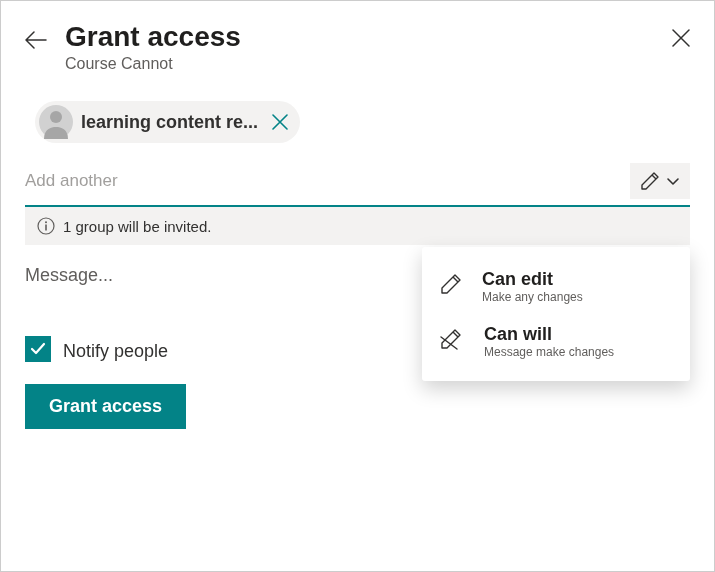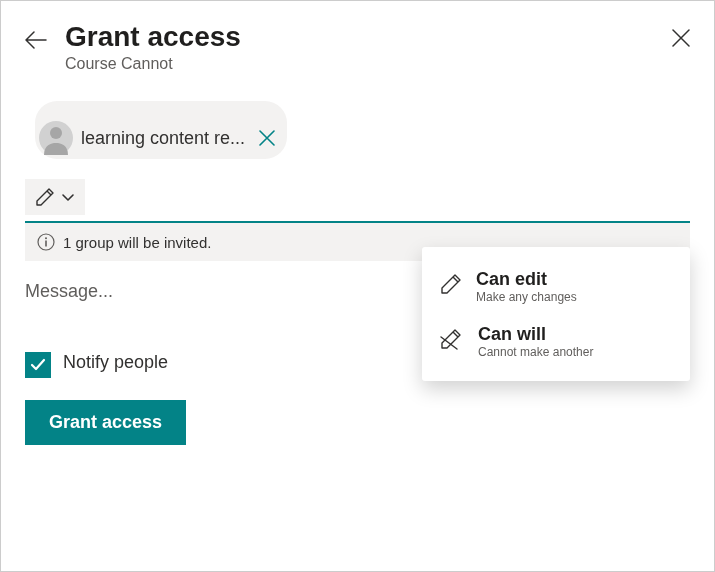--- a/index.html
+++ b/index.html
@@ -53,22 +53,23 @@
       display: flex;
       gap: 8px;
       margin-bottom: 20px;
       margin-left: 10px;
     }
     .chip {
       display: inline-flex;
       align-items: center;
       background: #f3f2f1;
       border-radius: 22px;
-      padding: 20px 12px 4px 4px;
+      padding: 4px 12px 4px 4px;
       gap: 8px;
+      font-weight: bold;
     }
     .chip-avatar {
       width: 34px;
       height: 34px;
       border-radius: 50%;
       background: #d1d1d1;
       display: flex;
       align-items: center;
       justify-content: center;
     }
@@ -126,21 +127,21 @@
       color: #7f1d1d;
       width: 100%;
       outline: none;
       background: transparent;
     }
     .message-input::placeholder {
       color: #605e5c;
     }
     .notify-row {
       display: flex;
-      align-items: flex-start;
+      align-items: flex-end;
       gap: 12px;
       margin-bottom: 22px;
     }
     .checkbox {
       width: 26px;
       height: 26px;
       background: #038387;
       display: flex;
       align-items: center;
       justify-content: center;
@@ -166,21 +167,21 @@
       width: 268px;
       background: #fff;
       box-shadow: 0 8px 20px rgba(0,0,0,0.18);
       border-radius: 3px;
       padding: 12px 0;
       z-index: 10;
     }
     .dropdown-item {
       display: flex;
       align-items: flex-start;
-      gap: 14px;
+      gap: 20px;
       padding: 10px 18px;
       cursor: pointer;
     }
     .dropdown-icon {
       margin-top: 4px;
     }
     .dropdown-text .dd-title {
       font-size: 18px;
       font-weight: 600;
       color: #201f1e;
@@ -224,20 +225,21 @@
     <span class="chip-label">learning content re...</span>
     <div class="chip-x">
       <svg width="16" height="16" viewBox="0 0 16 16">
         <path d="M1 1 L15 15 M15 1 L1 15" stroke="#038387" stroke-width="1.6" stroke-linecap="round"></path>
       </svg>
     </div>
   </div>
 </div>
 
 <div class="add-row">
+  <input class="add-input" type="text" placeholder="Add another" style="">
   <div class="perm-toggle">
     <svg width="20" height="20" viewBox="0 0 20 20">
       <path d="M14 2 L18 6 L6 18 L2 18 L2 14 Z" stroke="#323130" stroke-width="1.4" fill="none" stroke-linejoin="round"></path>
       <path d="M12 4 L16 8" stroke="#323130" stroke-width="1.4"></path>
     </svg>
     <svg width="14" height="14" viewBox="0 0 14 14">
       <path d="M2 5 L7 10 L12 5" stroke="#323130" stroke-width="1.6" fill="none" stroke-linecap="round" stroke-linejoin="round"></path>
     </svg>
   </div>
 </div>
@@ -282,19 +284,19 @@
   <div class="dropdown-item">
     <div class="dropdown-icon">
       <svg width="24" height="22" viewBox="0 0 24 22">
         <path d="M15 2 L20 7 L7 20 L2 20 L2 15 Z" stroke="#323130" stroke-width="1.4" fill="none" stroke-linejoin="round"></path>
         <path d="M13 4 L18 9" stroke="#323130" stroke-width="1.4"></path>
         <path d="M1 9 L17 21" stroke="#323130" stroke-width="1.4" stroke-linecap="round"></path>
       </svg>
     </div>
     <div class="dropdown-text">
       <div class="dd-title">Can will</div>
-      <div class="dd-sub">Cannot make another</div>
+      <div class="dd-sub">Message make changes</div>
     </div>
   </div>
 </div>
 
 
 
 
 </body></html>

